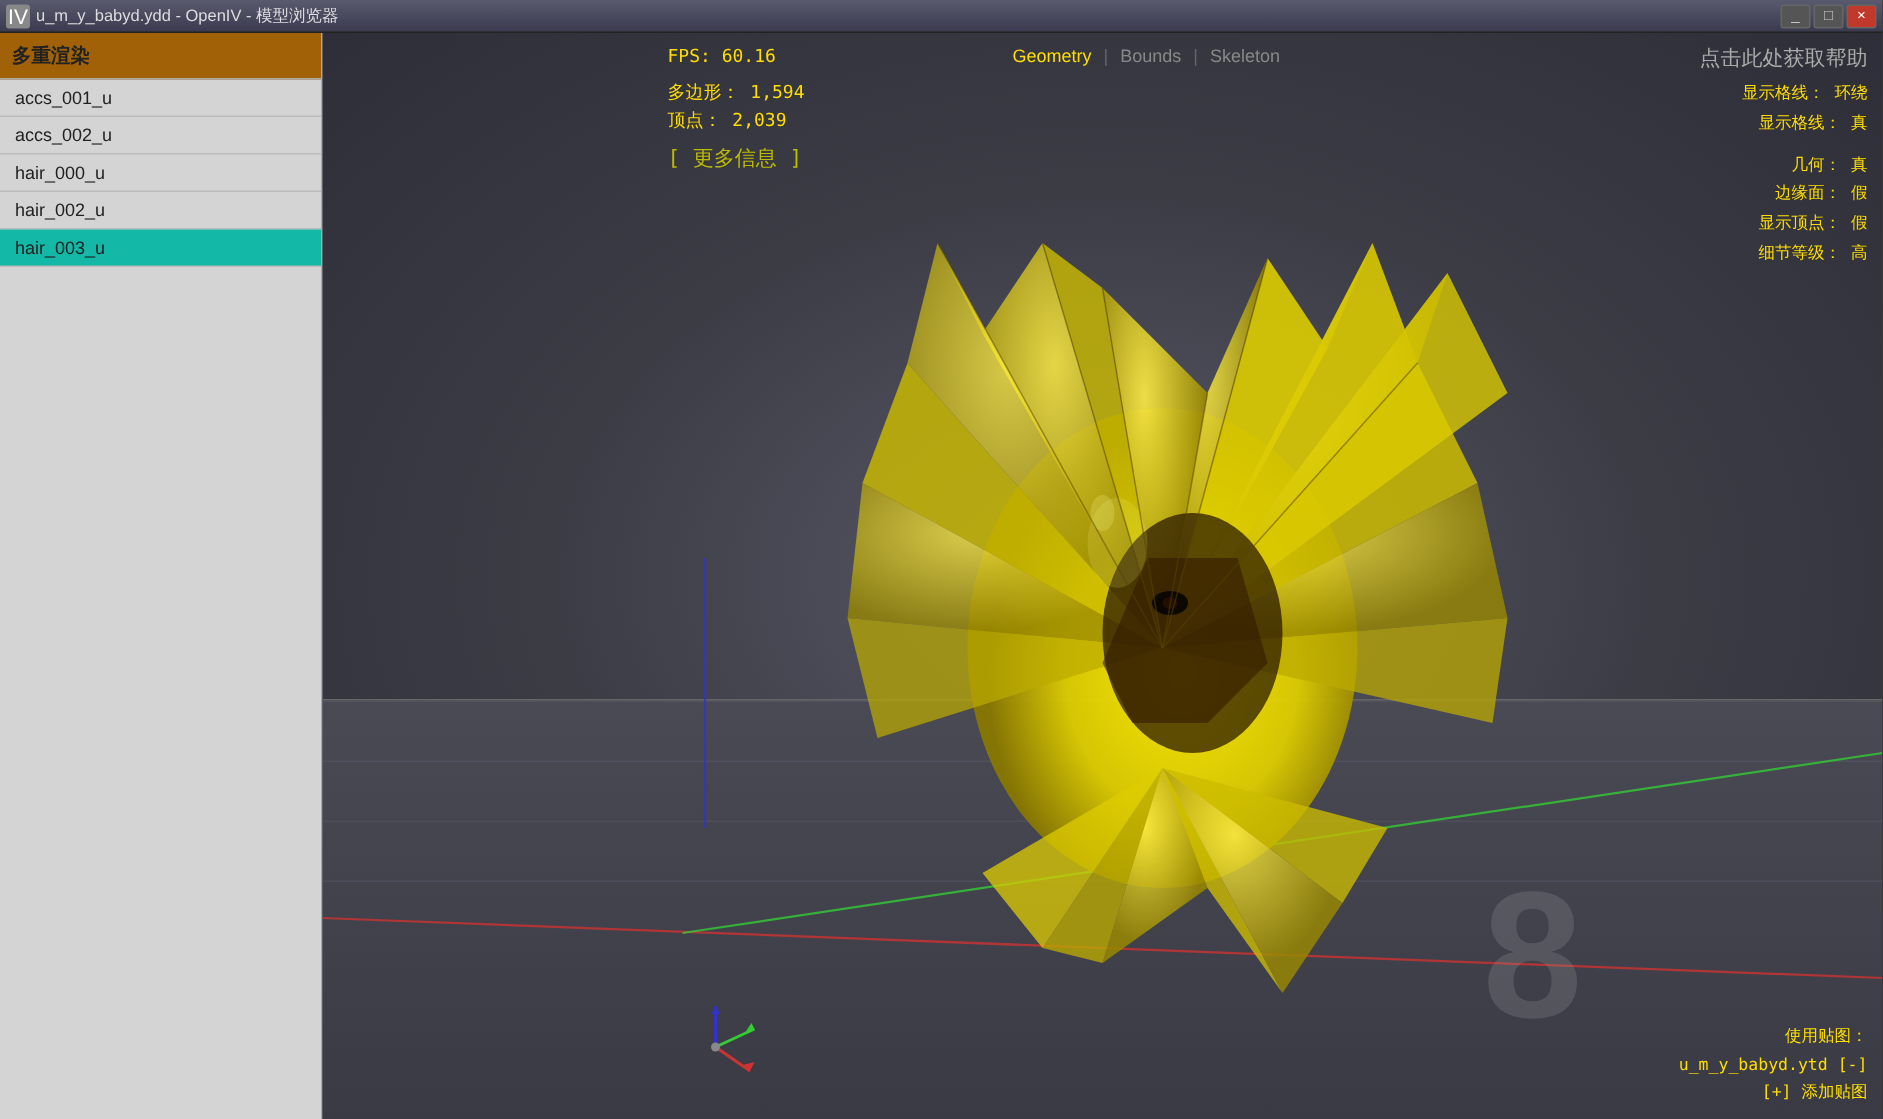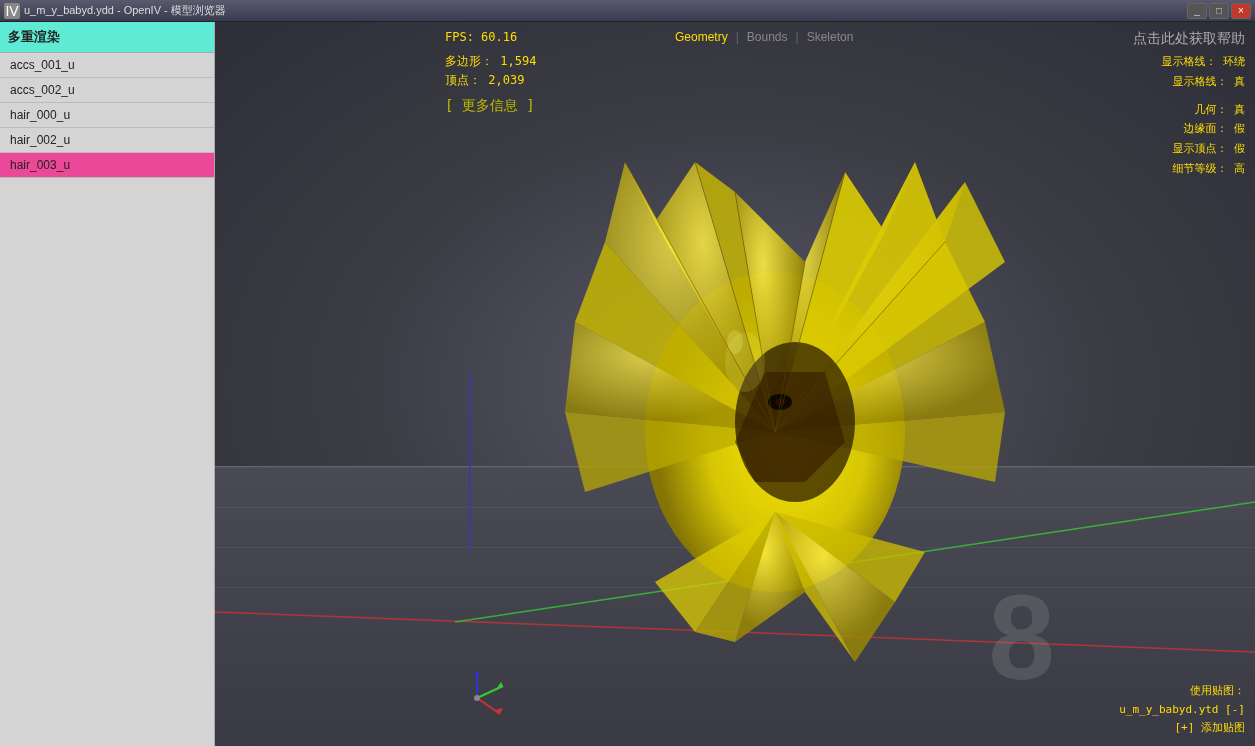--- a/index.html
+++ b/index.html
@@ -55,34 +55,34 @@
     
     #sidebar {
       width: 215px;
       background: #d4d4d4;
       border-right: 1px solid #aaa;
       display: flex;
       flex-direction: column;
     }
     #sidebar-header {
       padding: 6px 8px;
-      background: #5eead4;
+      background: #a16207;
       border-bottom: 1px solid #aaa;
       font-size: 13px;
       font-weight: bold;
       color: #222;
     }
     .sidebar-item {
       padding: 5px 10px;
       font-size: 12px;
       color: #222;
       cursor: pointer;
       border-bottom: 1px solid #bbb;
     }
-    .sidebar-item.selected { background: #ec4899; }
+    .sidebar-item.selected { background: #14b8a6; }
 
     
     #viewport {
       flex: 1;
       position: relative;
       background: radial-gradient(ellipse at center, #5a5a6a 0%, #3c3c45 50%, #2e2e38 100%);
       overflow: hidden;
     }
 
     

